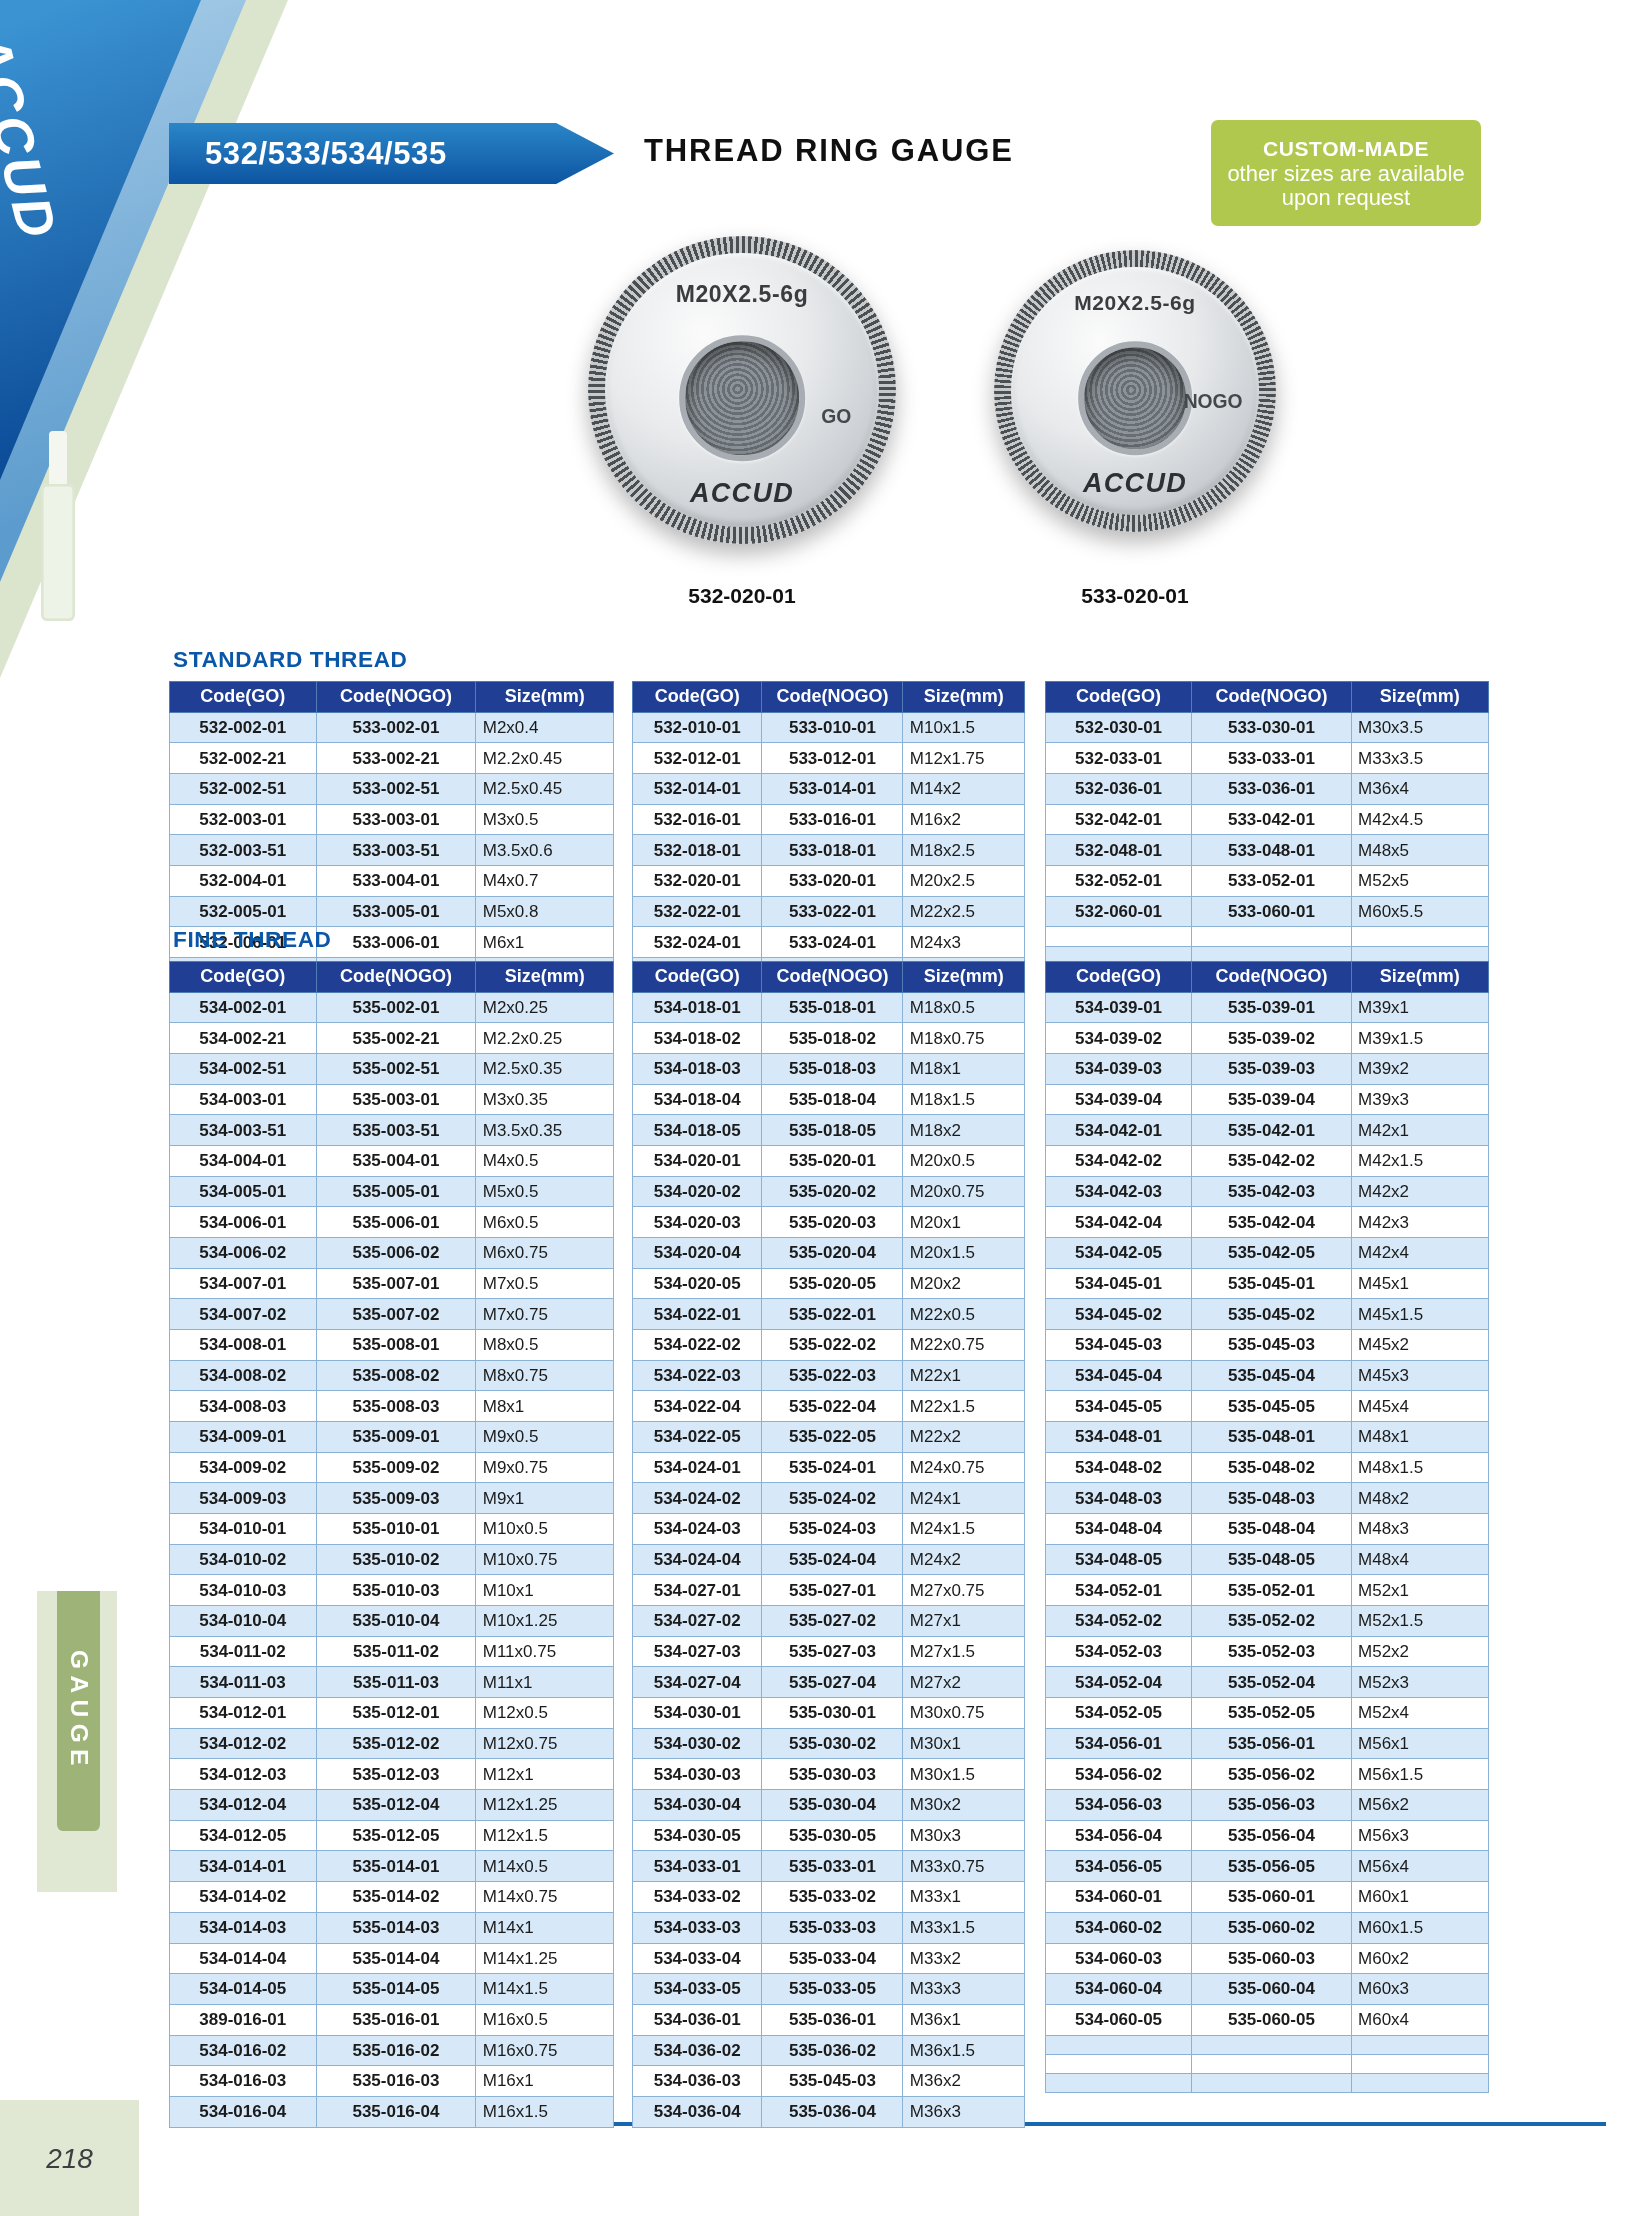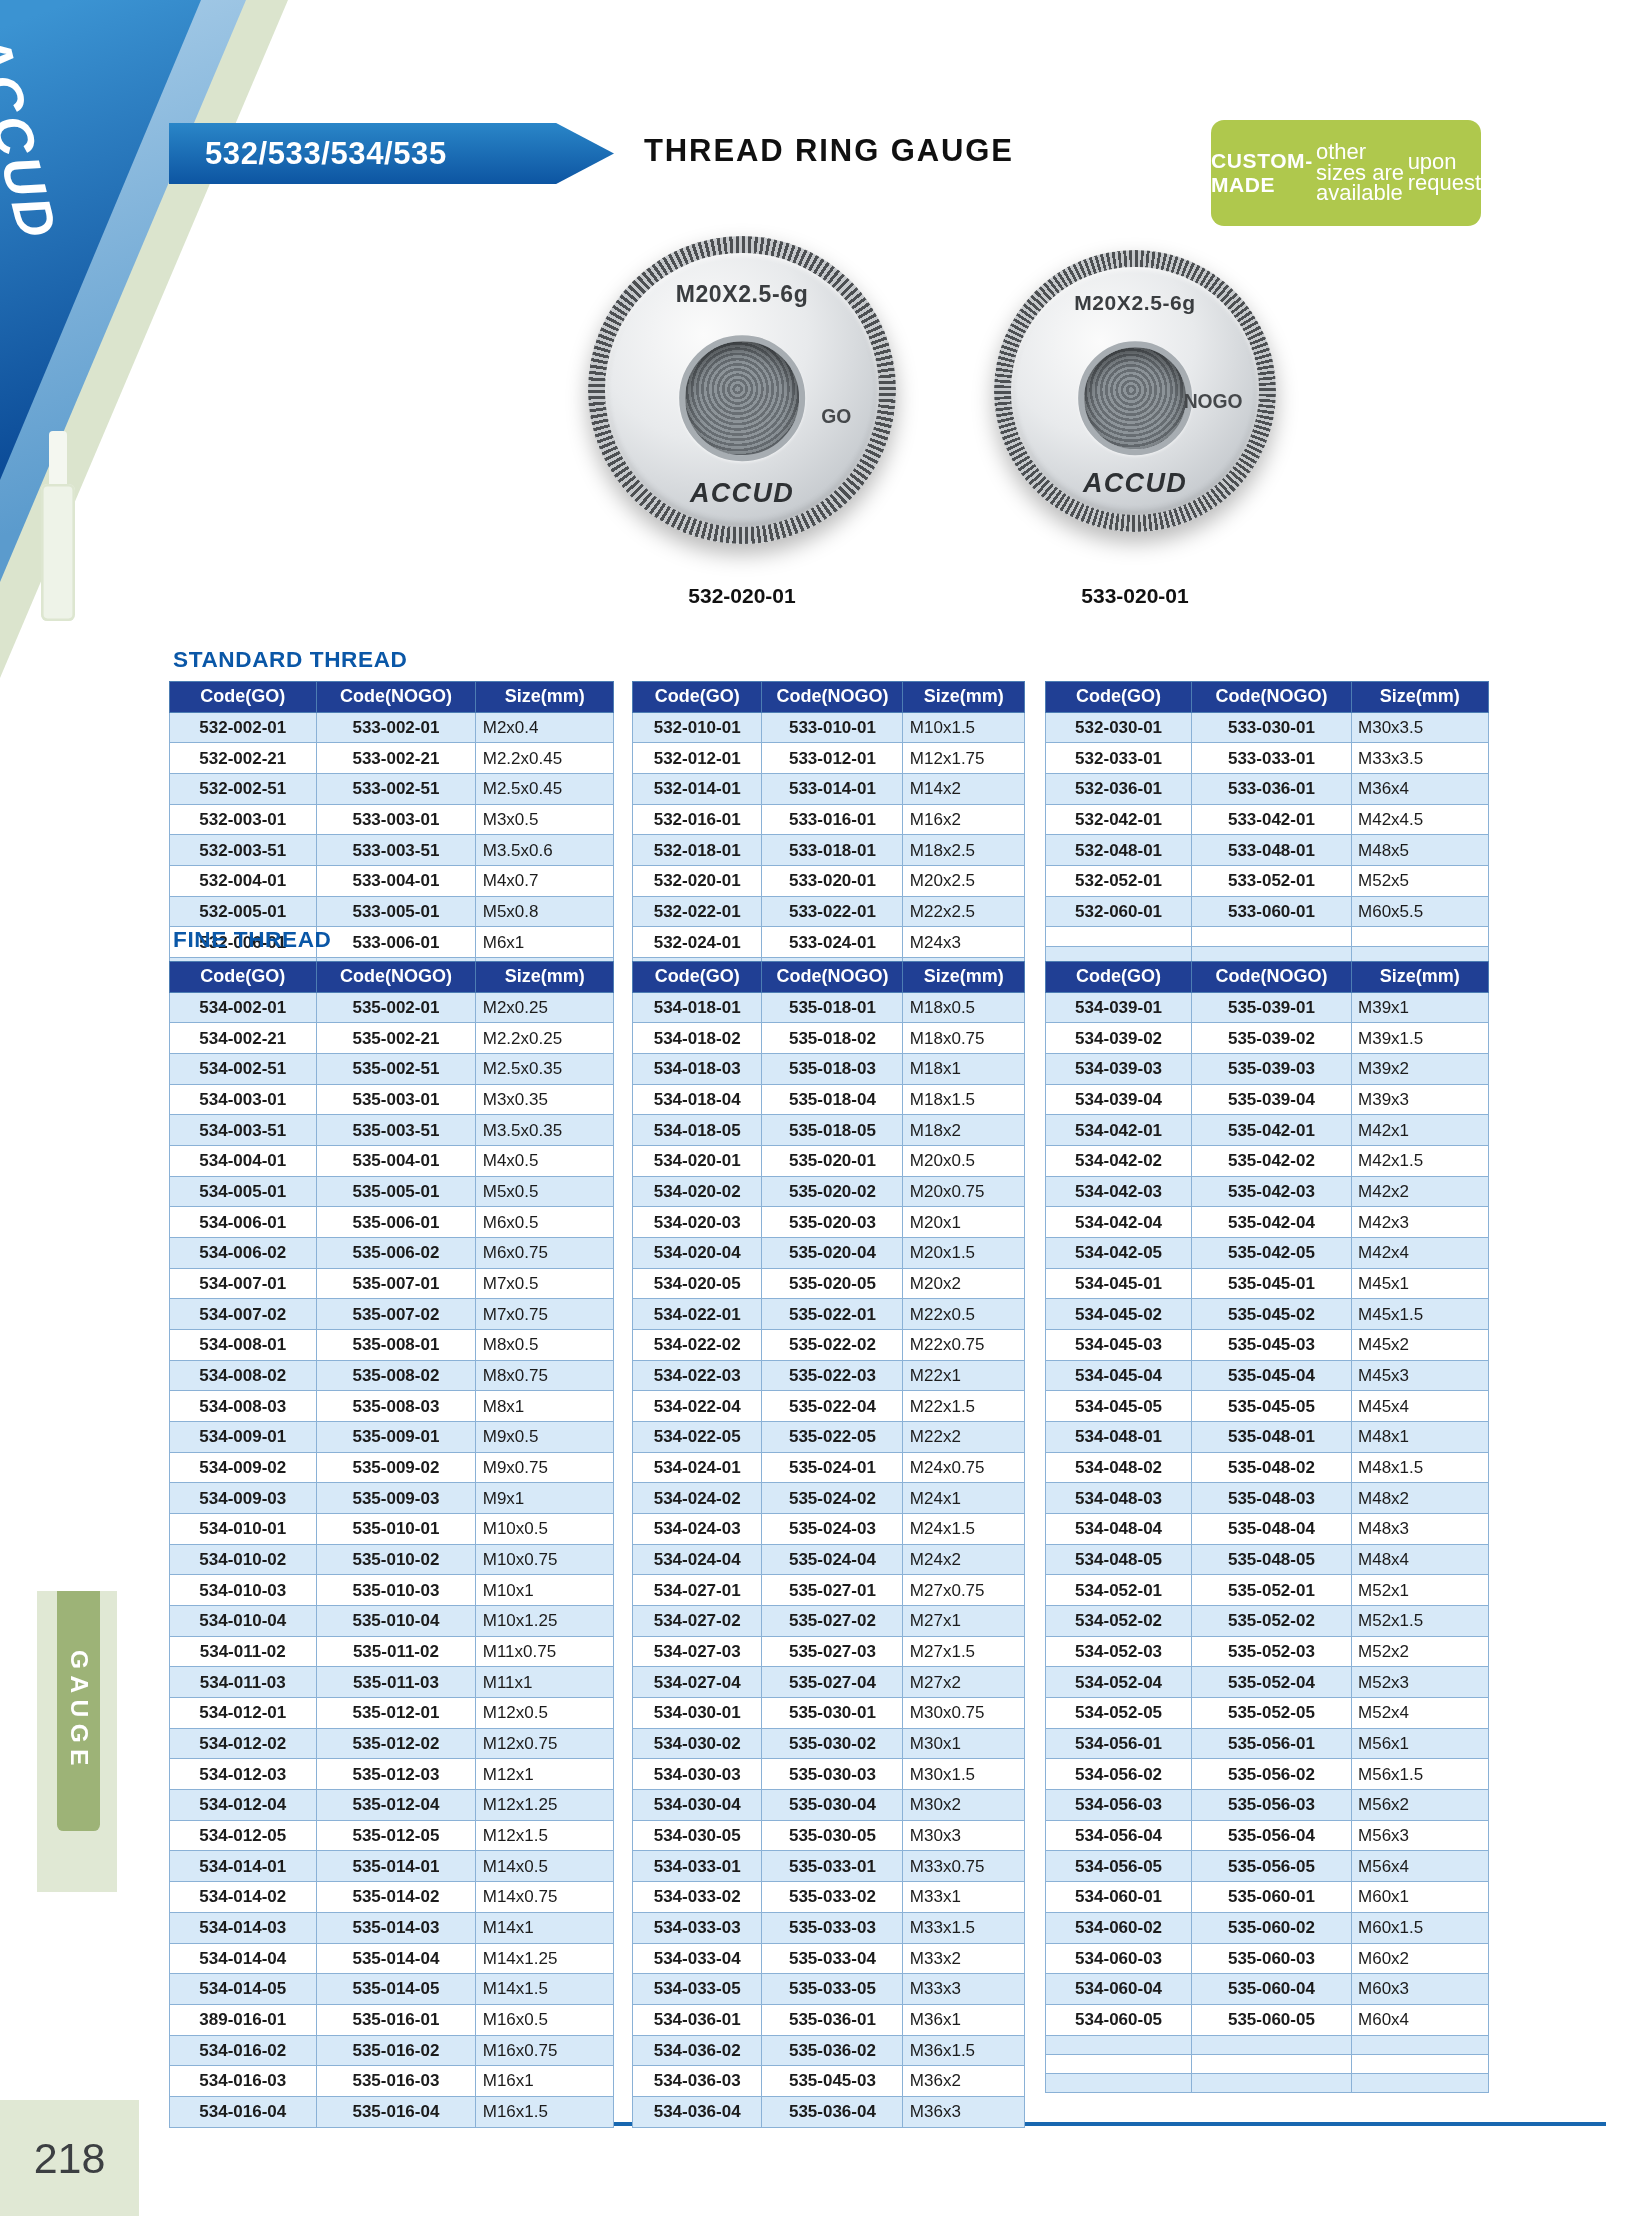--- a/index.html
+++ b/index.html
@@ -19,34 +19,34 @@
   .side-gauge::after  { content:""; position:absolute; left:3.9px; top:53px; width:34px; height:137px; background:#eef3e8;
                         border-radius:6.4px; box-shadow:inset 0 0 0 2.6px #dde6d0; }
 
   .side-tab-bg { position:absolute; left:37px; top:1591px; width:80px; height:301px; background:#e0e8d4; }
   .side-tab { position:absolute; left:57px; top:1591px; width:43px; height:240px; background:#9db377; border-radius:0 0 6.4px 6.4px;
               color:#ffffff; font-size:24.5px; font-weight:bold; letter-spacing:6.4px;
               writing-mode:vertical-rl; display:flex; align-items:center; justify-content:center; }
 
   .page-number-block { position:absolute; left:0; top:2100px; width:139px; height:117px; background:#e0e8d4;
                        display:flex; align-items:center; justify-content:center; }
-  .page-number-block span { font-size:43px; color:#3c3f42; }
+  .page-number-block span { font-size:28px; color:#3c3f42;font-style:italic; }
 
   .bottom-rule { position:absolute; left:169px; top:2122px; width:1437px; height:3.9px; background:#1767b0; }
 
   
   .banner { position:absolute; left:169px; top:123px; width:445px; height:61px;
             background:linear-gradient(180deg,#2a86c8 0%,#0d55a2 100%);
             clip-path:polygon(0 0,87% 0,100% 50%,87% 100%,0 100%);
             display:flex; align-items:center; padding-left:36px; }
   .banner span { color:#ffffff; font-size:31px; font-weight:bold; letter-spacing:0.6px; }
   .main-title { position:absolute; left:644px; top:133px; font-size:31px; font-weight:bold; color:#101010; letter-spacing:1.9px; }
 
-  .badge { position:absolute; left:1211px; top:120px; width:270px; height:106px; background:#afc84d; border-radius:13px;
-           display:flex; flex-direction:row; align-items:center; justify-content:center; gap:3.2px; }
+  .badge { position:absolute; left:1211px; top:120px; width:270px; height:106px; background:#afc84d; border-radius:7px;
+           display:flex; flex-direction:column; align-items:center; justify-content:center; gap:3.2px; }
   .badge-title { color:#ffffff; font-size:21px; font-weight:bold; letter-spacing:0.6px; }
   .badge-line  { color:#ffffff; font-size:22px; line-height:20.6px; }
 
   
   .features { position:absolute; left:169px; top:245px; width:313px; height:183px; background:#fefefe;
               border:1.3px solid #d3dade; border-radius:15.5px; box-shadow:0 3.2px 7.7px rgba(0,0,0,.07);
               padding:30px 0 0 30px; }
   .feature { display:flex; align-items:center; margin-bottom:26px; }
   .diamond { width:10.3px; height:10.3px; background:#15356f; transform:rotate(45deg); margin-right:14px; flex:none; }
   .feature .txt { font-size:20px; color:#141414; }

